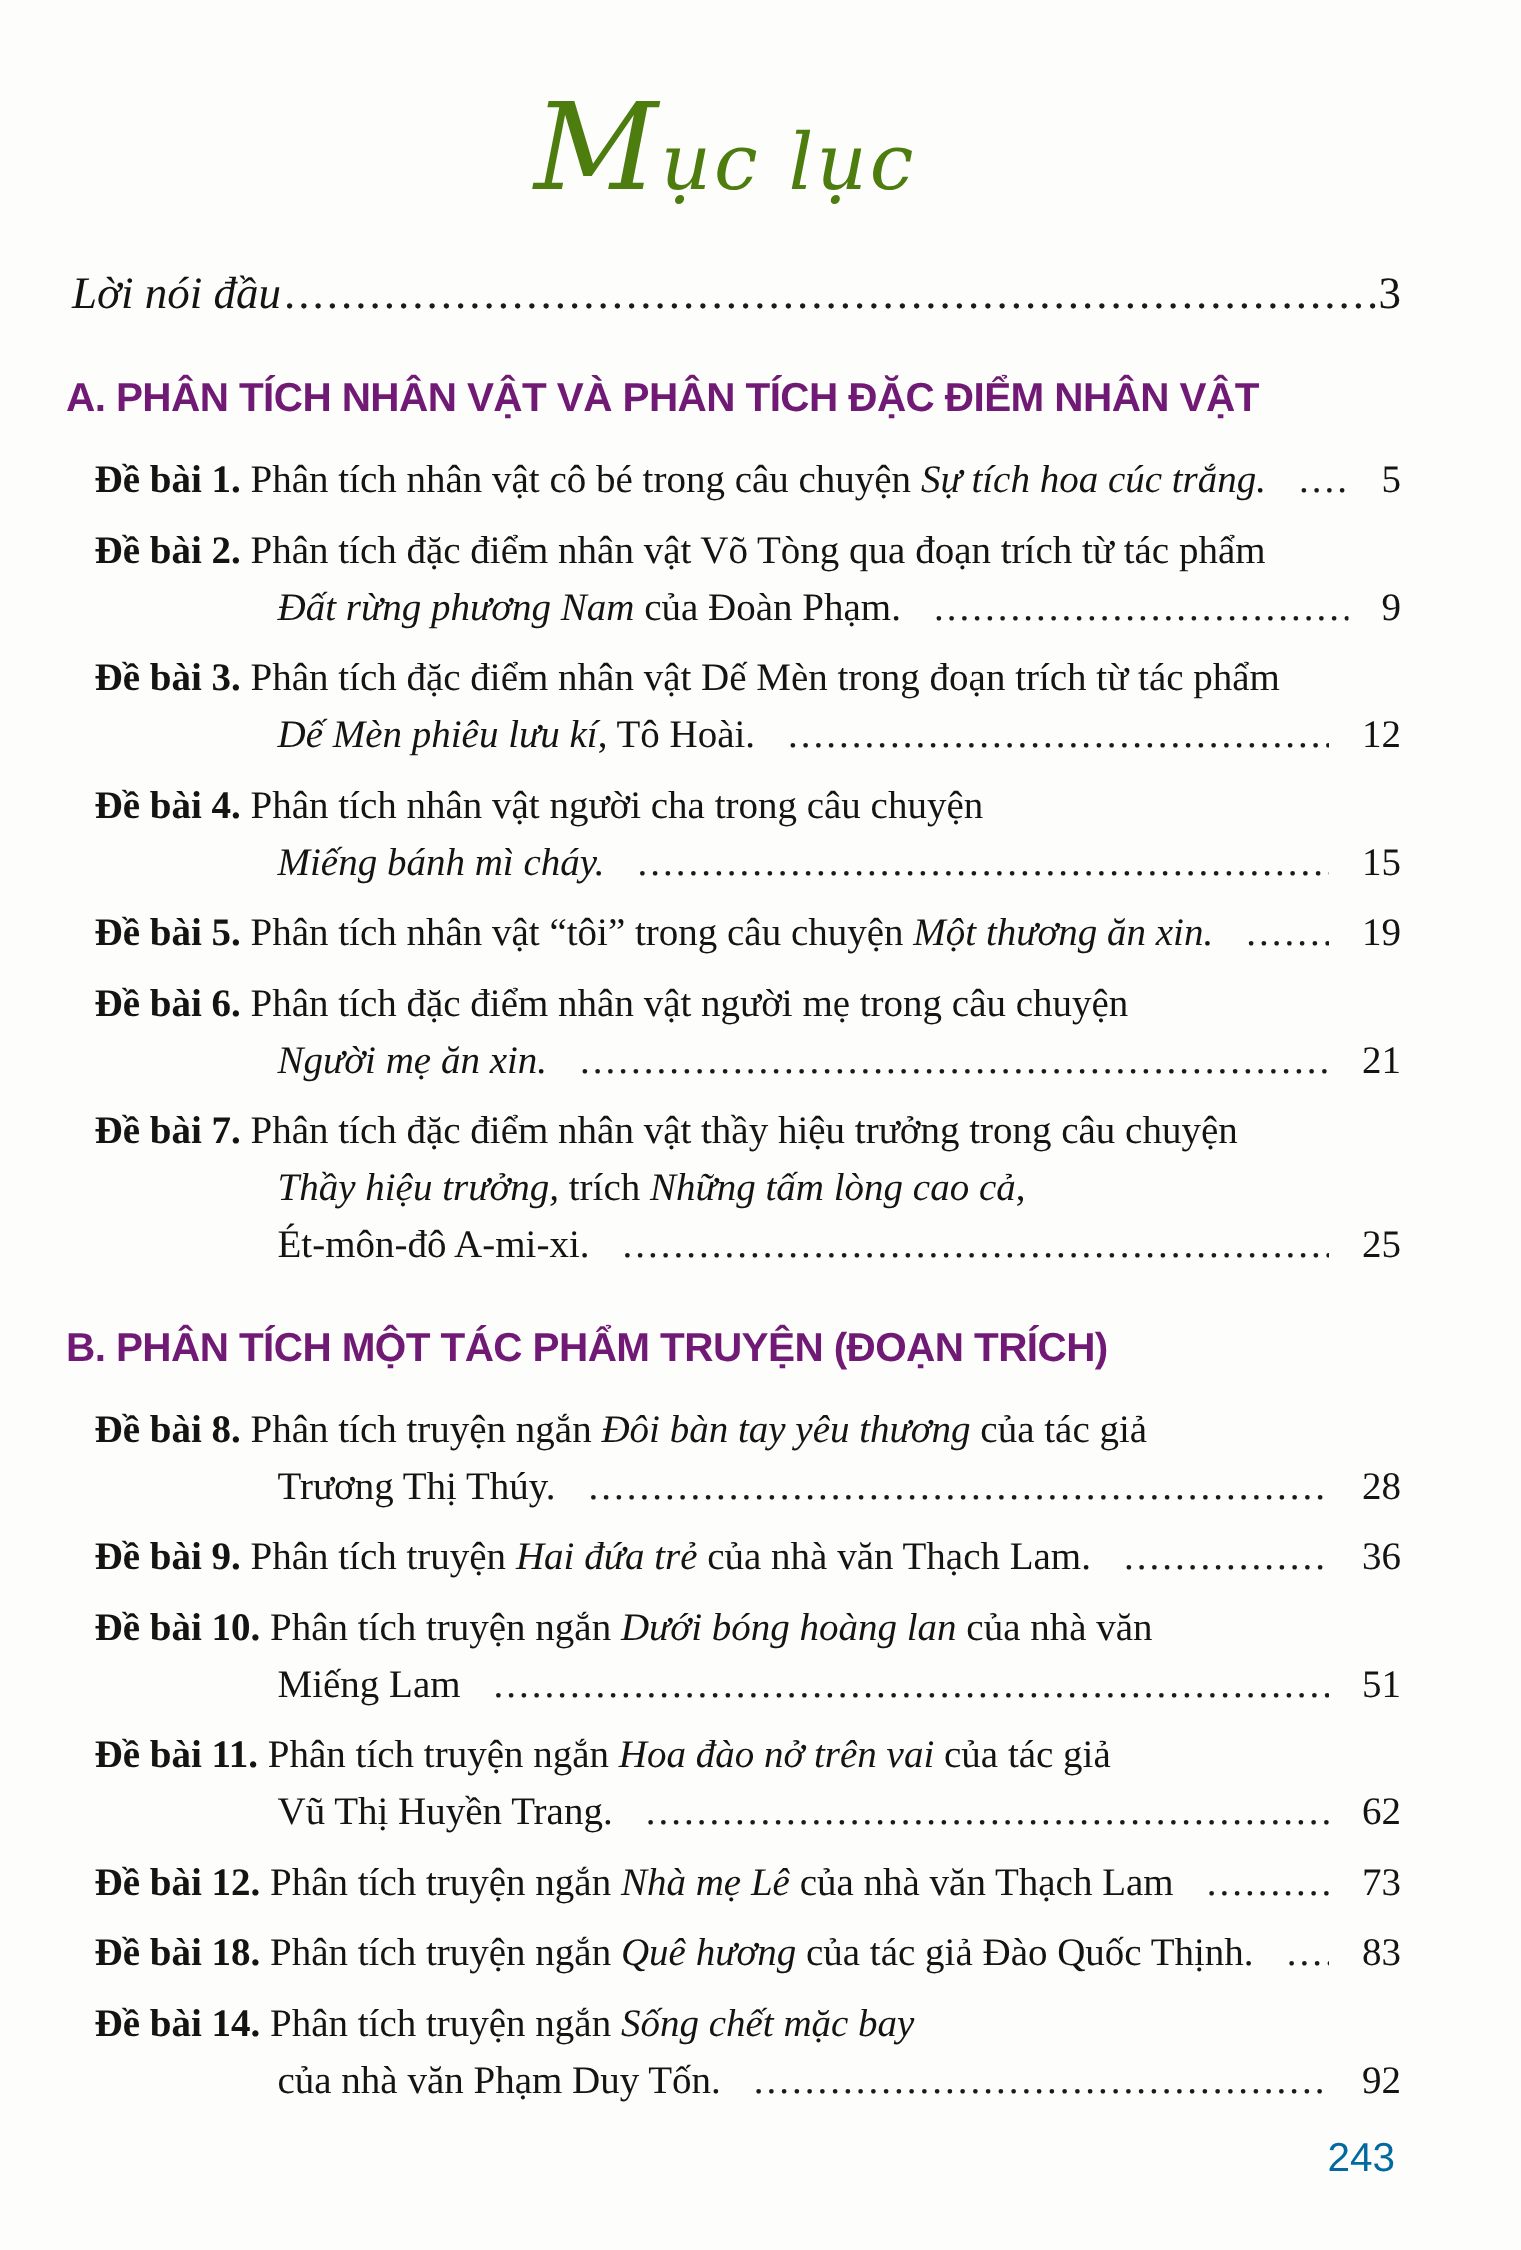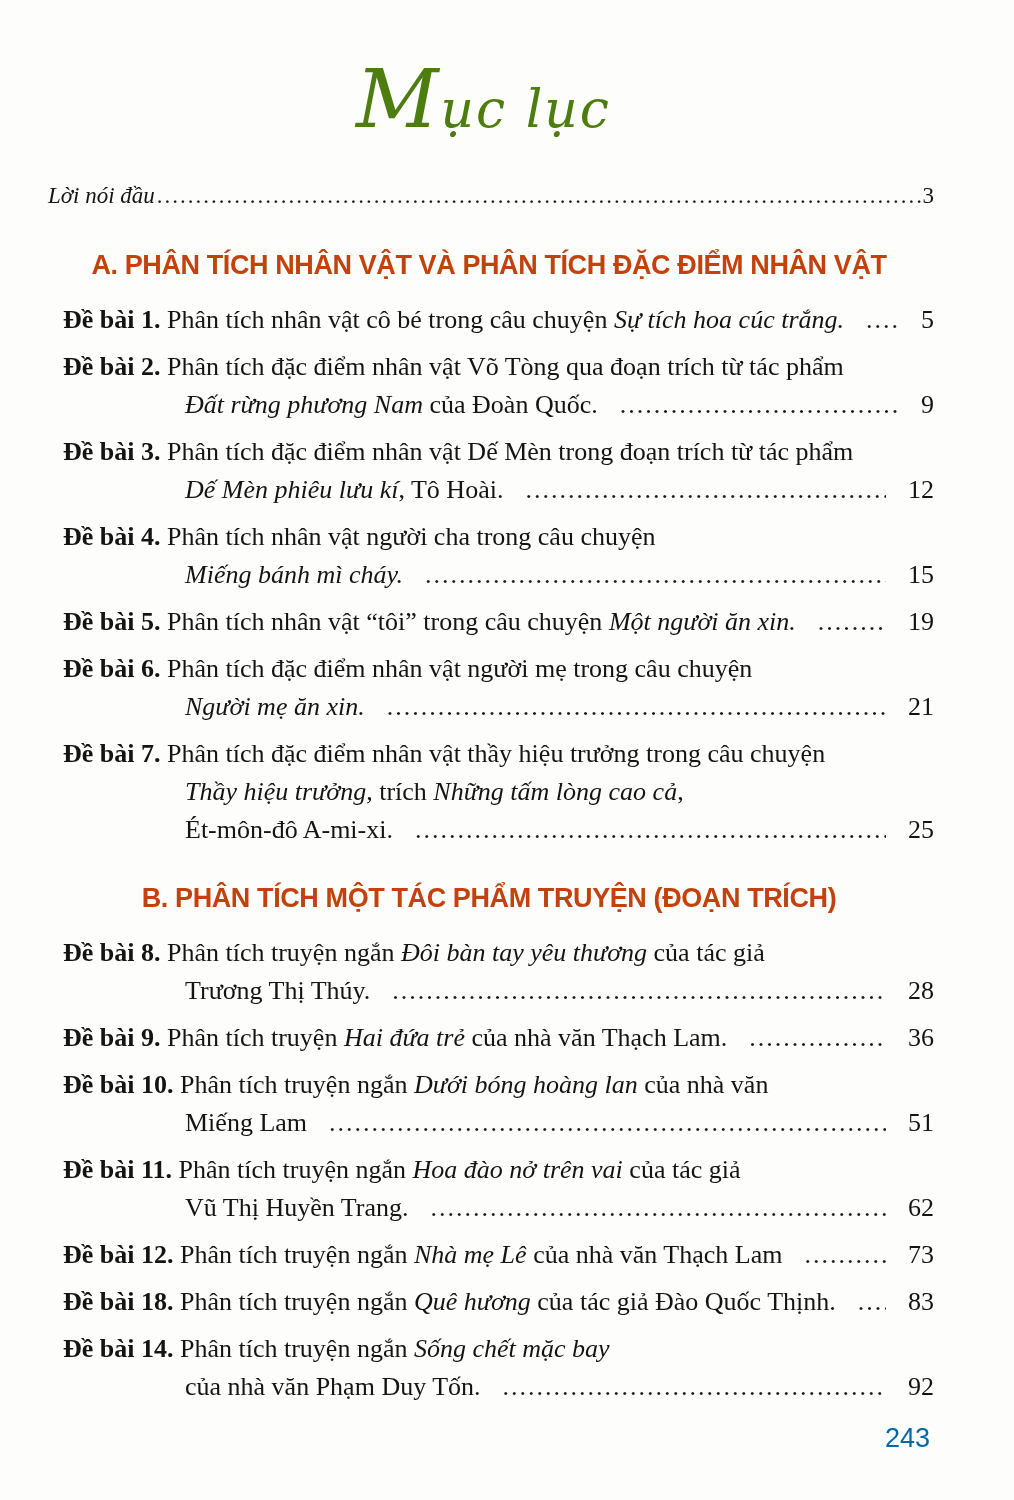--- a/index.html
+++ b/index.html
@@ -20,26 +20,26 @@
   }
   .title::first-letter{font-size:1.55em;}
   .row{display:flex;align-items:baseline;}
   .text{white-space:nowrap;}
   .dots{
     flex:1 1 auto;overflow:hidden;white-space:nowrap;
     letter-spacing:2px;margin:0 2px;color:#1a1a1a;
   }
   .dots::after{content:"..............................................................................................................................................................................................................";}
   .pagenum{white-space:nowrap;}
-  .preface{font-size:23px;margin-left:-15px;line-height:40px;}
+  .preface{font-size:30px;margin-left:-15px;line-height:40px;}
   .preface .text{font-style:italic;}
   .section-heading{
     font-family:"Liberation Sans",sans-serif;font-weight:700;
     font-size:27px;letter-spacing:-0.4px;white-space:nowrap;
-    margin:34px 0 20px -19px;color:#c2410c;text-align:center;
+    margin:34px 0 20px -19px;color:#701a75;
   }
   .entry{font-size:26px;margin-bottom:9px;}
   .line{display:flex;align-items:baseline;line-height:38px;gap:20px;}
   .cont{padding-left:122px;}
   .bd{font-weight:700;}
   .it{font-style:italic;}
   .footer{
     position:absolute;right:84px;bottom:46px;
     font-family:"Liberation Sans",sans-serif;font-size:27px;color:#0369a1;
   }
@@ -64,21 +64,21 @@
             <span class="text"><span class="bd">Đề bài 1.</span><span class="rg"> Phân tích nhân vật cô bé trong câu chuyện </span><span class="it">Sự tích hoa cúc trắng.</span></span>
             <span class="dots"></span>
             <span class="pagenum">5</span>
           </div>
         </div>
         <div class="entry">
           <div class="line">
             <span class="text"><span class="bd">Đề bài 2.</span><span class="rg"> Phân tích đặc điểm nhân vật Võ Tòng qua đoạn trích từ tác phẩm</span></span>
           </div>
           <div class="line cont">
-            <span class="text"><span class="it">Đất rừng phương Nam</span><span class="rg"> của Đoàn Quốc.</span></span>
+            <span class="text"><span class="it">Đất rừng phương Nam</span><span class="rg"> của Đoàn Phạm.</span></span>
             <span class="dots"></span>
             <span class="pagenum">9</span>
           </div>
         </div>
         <div class="entry">
           <div class="line">
             <span class="text"><span class="bd">Đề bài 3.</span><span class="rg"> Phân tích đặc điểm nhân vật Dế Mèn trong đoạn trích từ tác phẩm</span></span>
           </div>
           <div class="line cont">
             <span class="text"><span class="it">Dế Mèn phiêu lưu kí</span><span class="rg">, Tô Hoài.</span></span>
@@ -91,21 +91,21 @@
             <span class="text"><span class="bd">Đề bài 4.</span><span class="rg"> Phân tích nhân vật người cha trong câu chuyện</span></span>
           </div>
           <div class="line cont">
             <span class="text"><span class="it">Miếng bánh mì cháy.</span></span>
             <span class="dots"></span>
             <span class="pagenum">15</span>
           </div>
         </div>
         <div class="entry">
           <div class="line">
-            <span class="text"><span class="bd">Đề bài 5.</span><span class="rg"> Phân tích nhân vật “tôi” trong câu chuyện </span><span class="it">Một người ăn xin.</span></span>
+            <span class="text"><span class="bd">Đề bài 5.</span><span class="rg"> Phân tích nhân vật “tôi” trong câu chuyện </span><span class="it">Một thương ăn xin.</span></span>
             <span class="dots"></span>
             <span class="pagenum">19</span>
           </div>
         </div>
         <div class="entry">
           <div class="line">
             <span class="text"><span class="bd">Đề bài 6.</span><span class="rg"> Phân tích đặc điểm nhân vật người mẹ trong câu chuyện</span></span>
           </div>
           <div class="line cont">
             <span class="text"><span class="it">Người mẹ ăn xin.</span><span class="rg"> </span></span>

